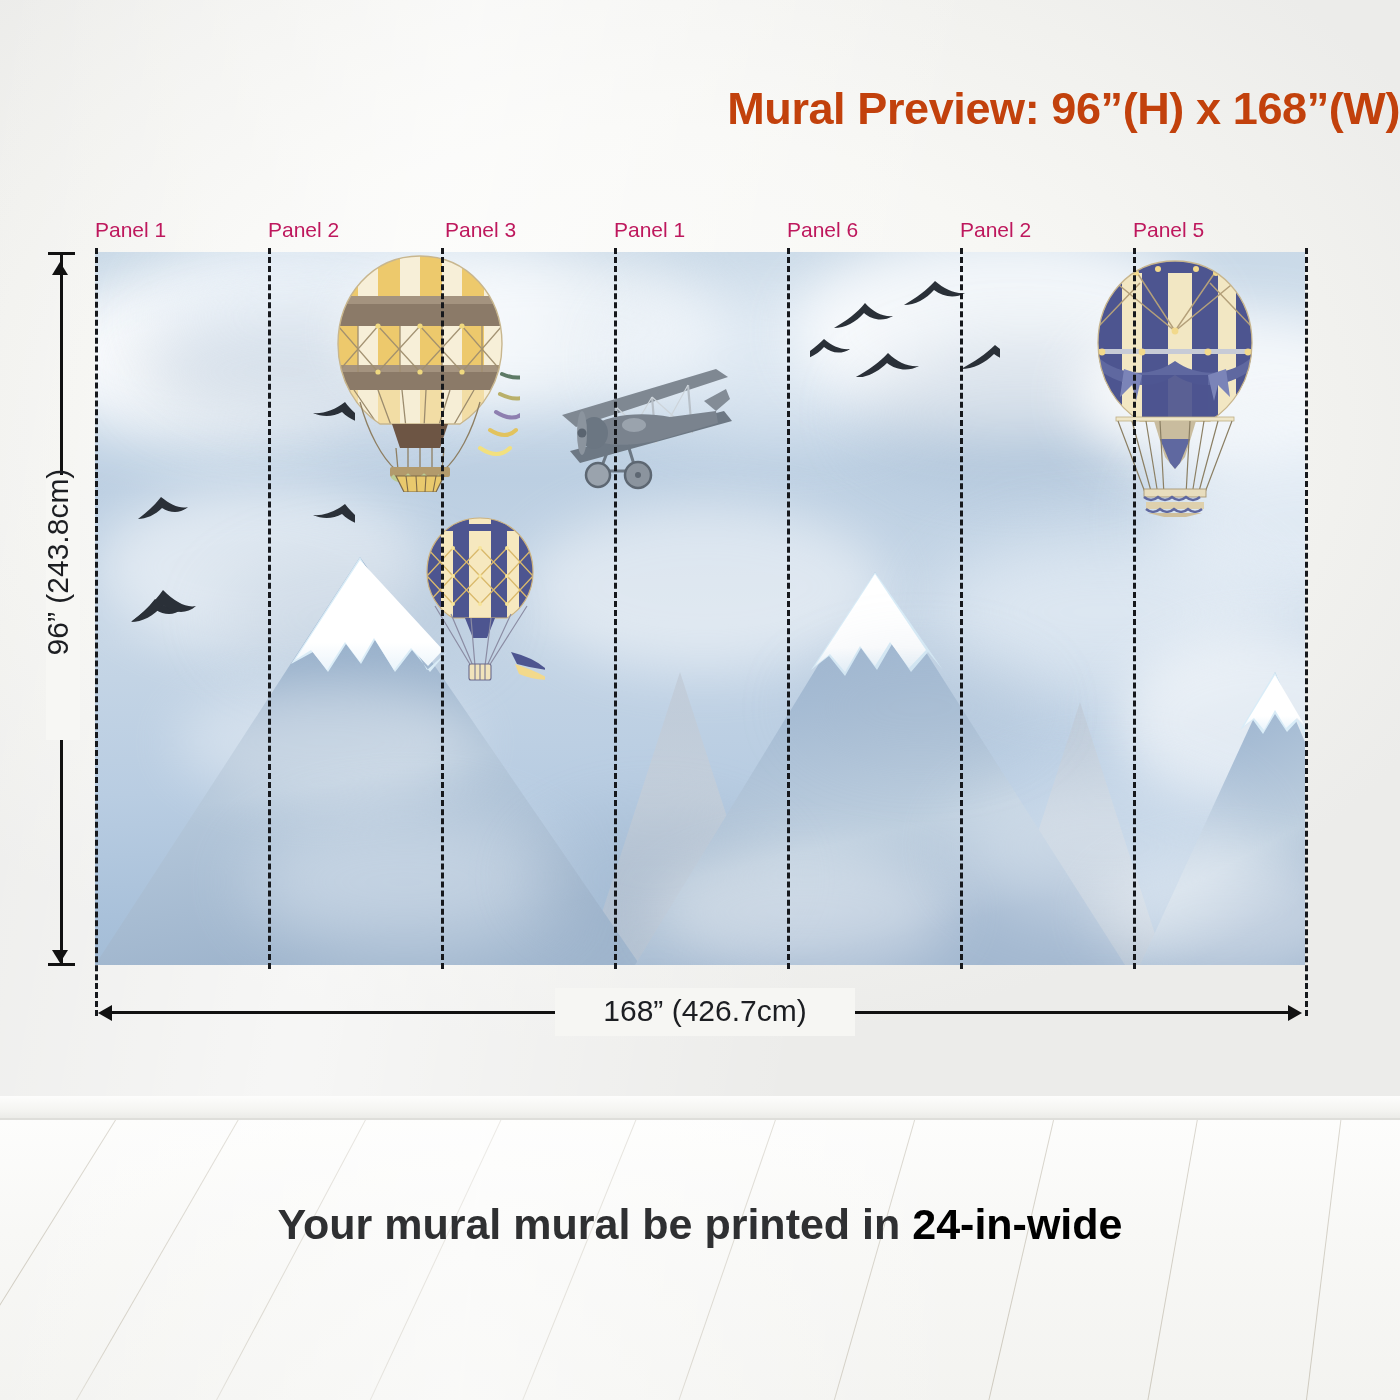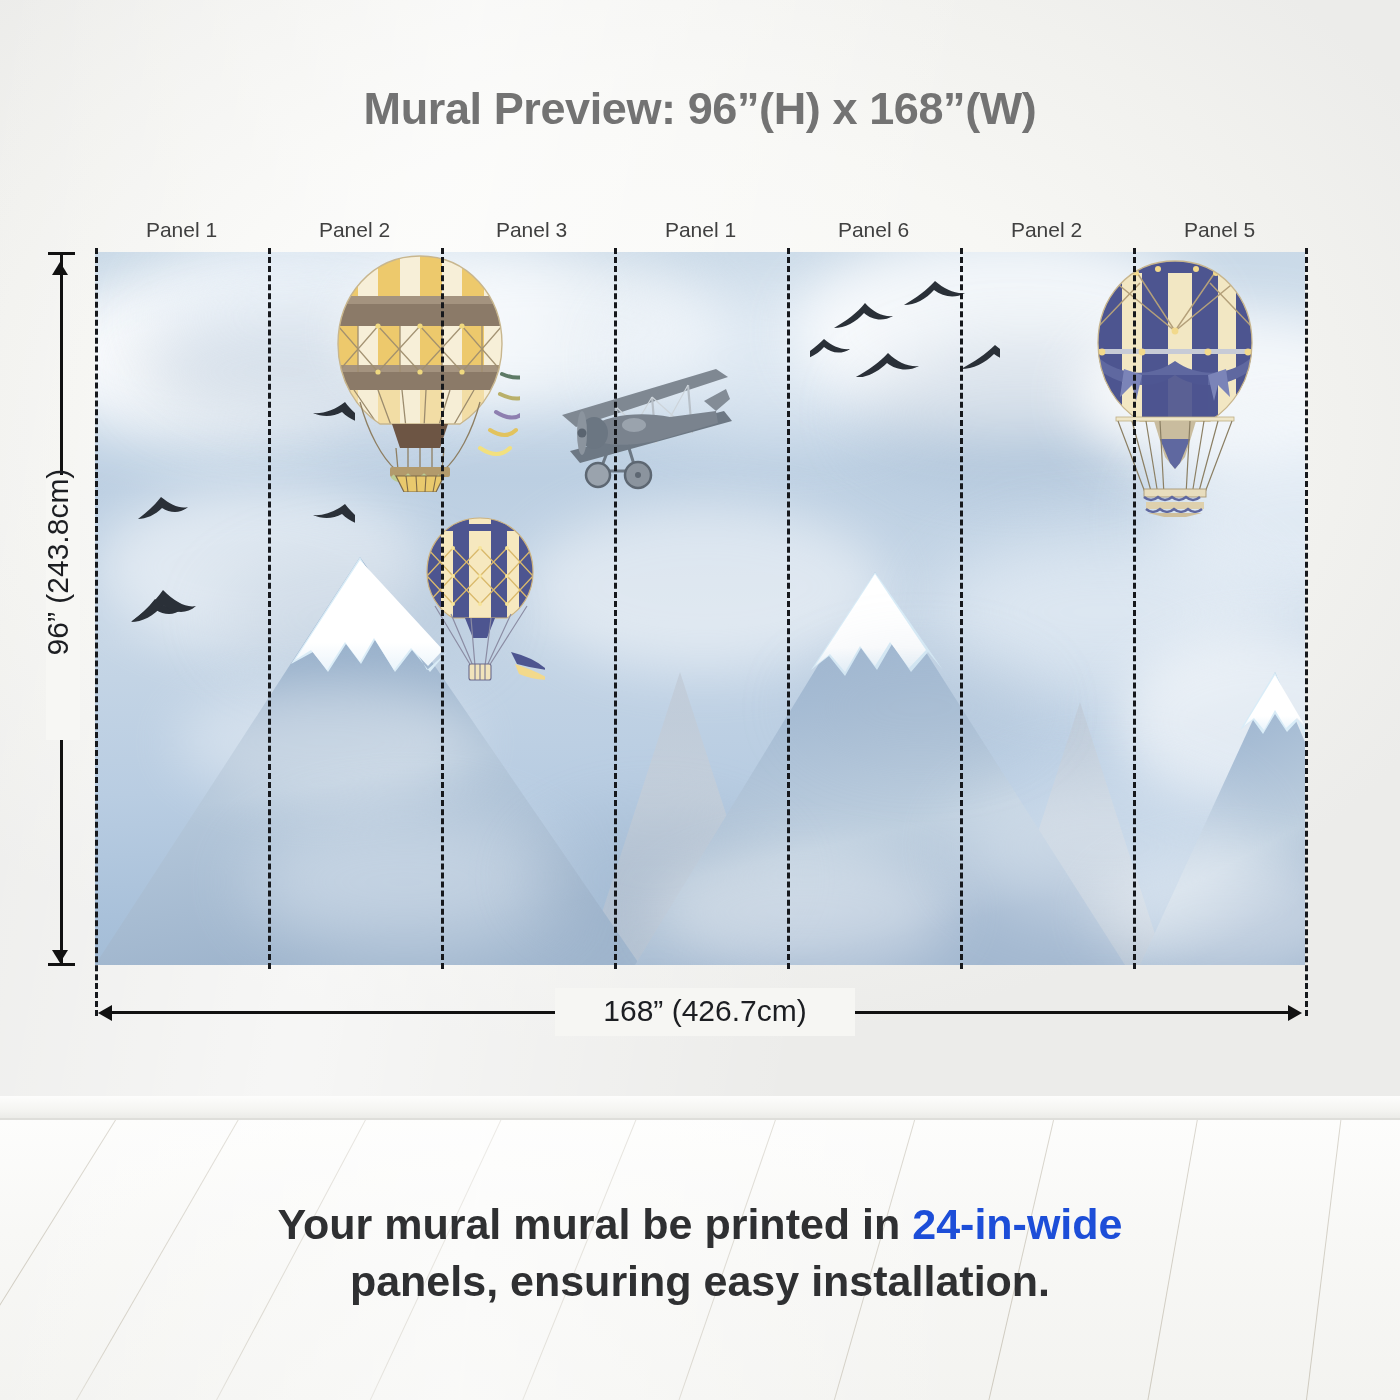--- a/index.html
+++ b/index.html
@@ -42,29 +42,29 @@
     background:linear-gradient(180deg, rgba(190,185,172,0) 0%, rgba(183,176,160,.50) 28%, rgba(176,168,150,.55) 70%, rgba(190,185,172,0) 100%);
     transform-origin:top center;
   }
   .floor-sheen{
     position:absolute;left:0;top:0;width:1400px;height:280px;
     background:linear-gradient(95deg, rgba(255,255,255,0) 0%, rgba(255,255,255,.5) 34%, rgba(255,255,255,0) 70%);
   }
 
   
   .title{
-    position:absolute;left:0;top:83px;width:1400px;text-align:center;
-    font-size:45px;font-weight:bold;color:#737373;letter-spacing:-.4px;
+    position:absolute;left:0;top:83px;width:1400px;text-align:right;
+    font-size:45px;font-weight:bold;color:#c2410c;letter-spacing:-.4px;
   }
 
   
   .panel-labels{position:absolute;left:95px;top:218px;width:1210px;height:30px;}
   .panel-label{
-    position:absolute;top:0;width:173px;text-align:center;
-    font-size:21px;color:#404040;font-weight:500;
+    position:absolute;top:0;width:173px;
+    font-size:21px;color:#be185d;font-weight:500;
   }
 
   
   .mural{
     position:absolute;left:95px;top:252px;width:1210px;height:713px;
     overflow:hidden;
     background:linear-gradient(178deg,#c8d8e6 0%,#cddcea 14%,#bccfe2 32%,#c6d6e6 52%,#b9cde2 72%,#a9c1da 88%,#9fb9d4 100%);
   }
   
   .cl{position:absolute;border-radius:50%;background:#ffffff;filter:blur(26px);}
@@ -100,21 +100,21 @@
   .hdim-label{
     position:absolute;left:555px;top:994px;width:300px;text-align:center;
     font-size:30px;color:#1c1e22;
   }
 
   
   .caption{
     position:absolute;left:130px;top:1196px;width:1140px;text-align:center;
     font-size:43px;font-weight:bold;color:#2f3032;line-height:1.32;
   }
-  .accent{color:#1d4ed8;}
+  .accent{color:#000000;}
 </style>
 </head>
 <body>
 
 <div id="root">
 
   <div class="wall"></div>
   <div class="wall-sheen"></div>
 
   <div class="title">Mural Preview: 96”(H) x 168”(W)</div>
@@ -479,16 +479,15 @@
     <div class="plank" style="left:830px; transform:rotate(19deg)"></div>
     <div class="plank" style="left:960px; transform:rotate(16deg)"></div>
     <div class="plank" style="left:1090px;transform:rotate(13deg)"></div>
     <div class="plank" style="left:1225px;transform:rotate(10deg)"></div>
     <div class="plank" style="left:1360px;transform:rotate(7deg)"></div>
     <div class="floor-sheen"></div>
   </div>
 
   <div class="caption">
     <span>Your mural mural be printed in </span><span class="accent">24-in-wide</span><br>
-    <span>panels, ensuring easy installation.</span>
   </div>
 
 </div>
 
 </body></html>

